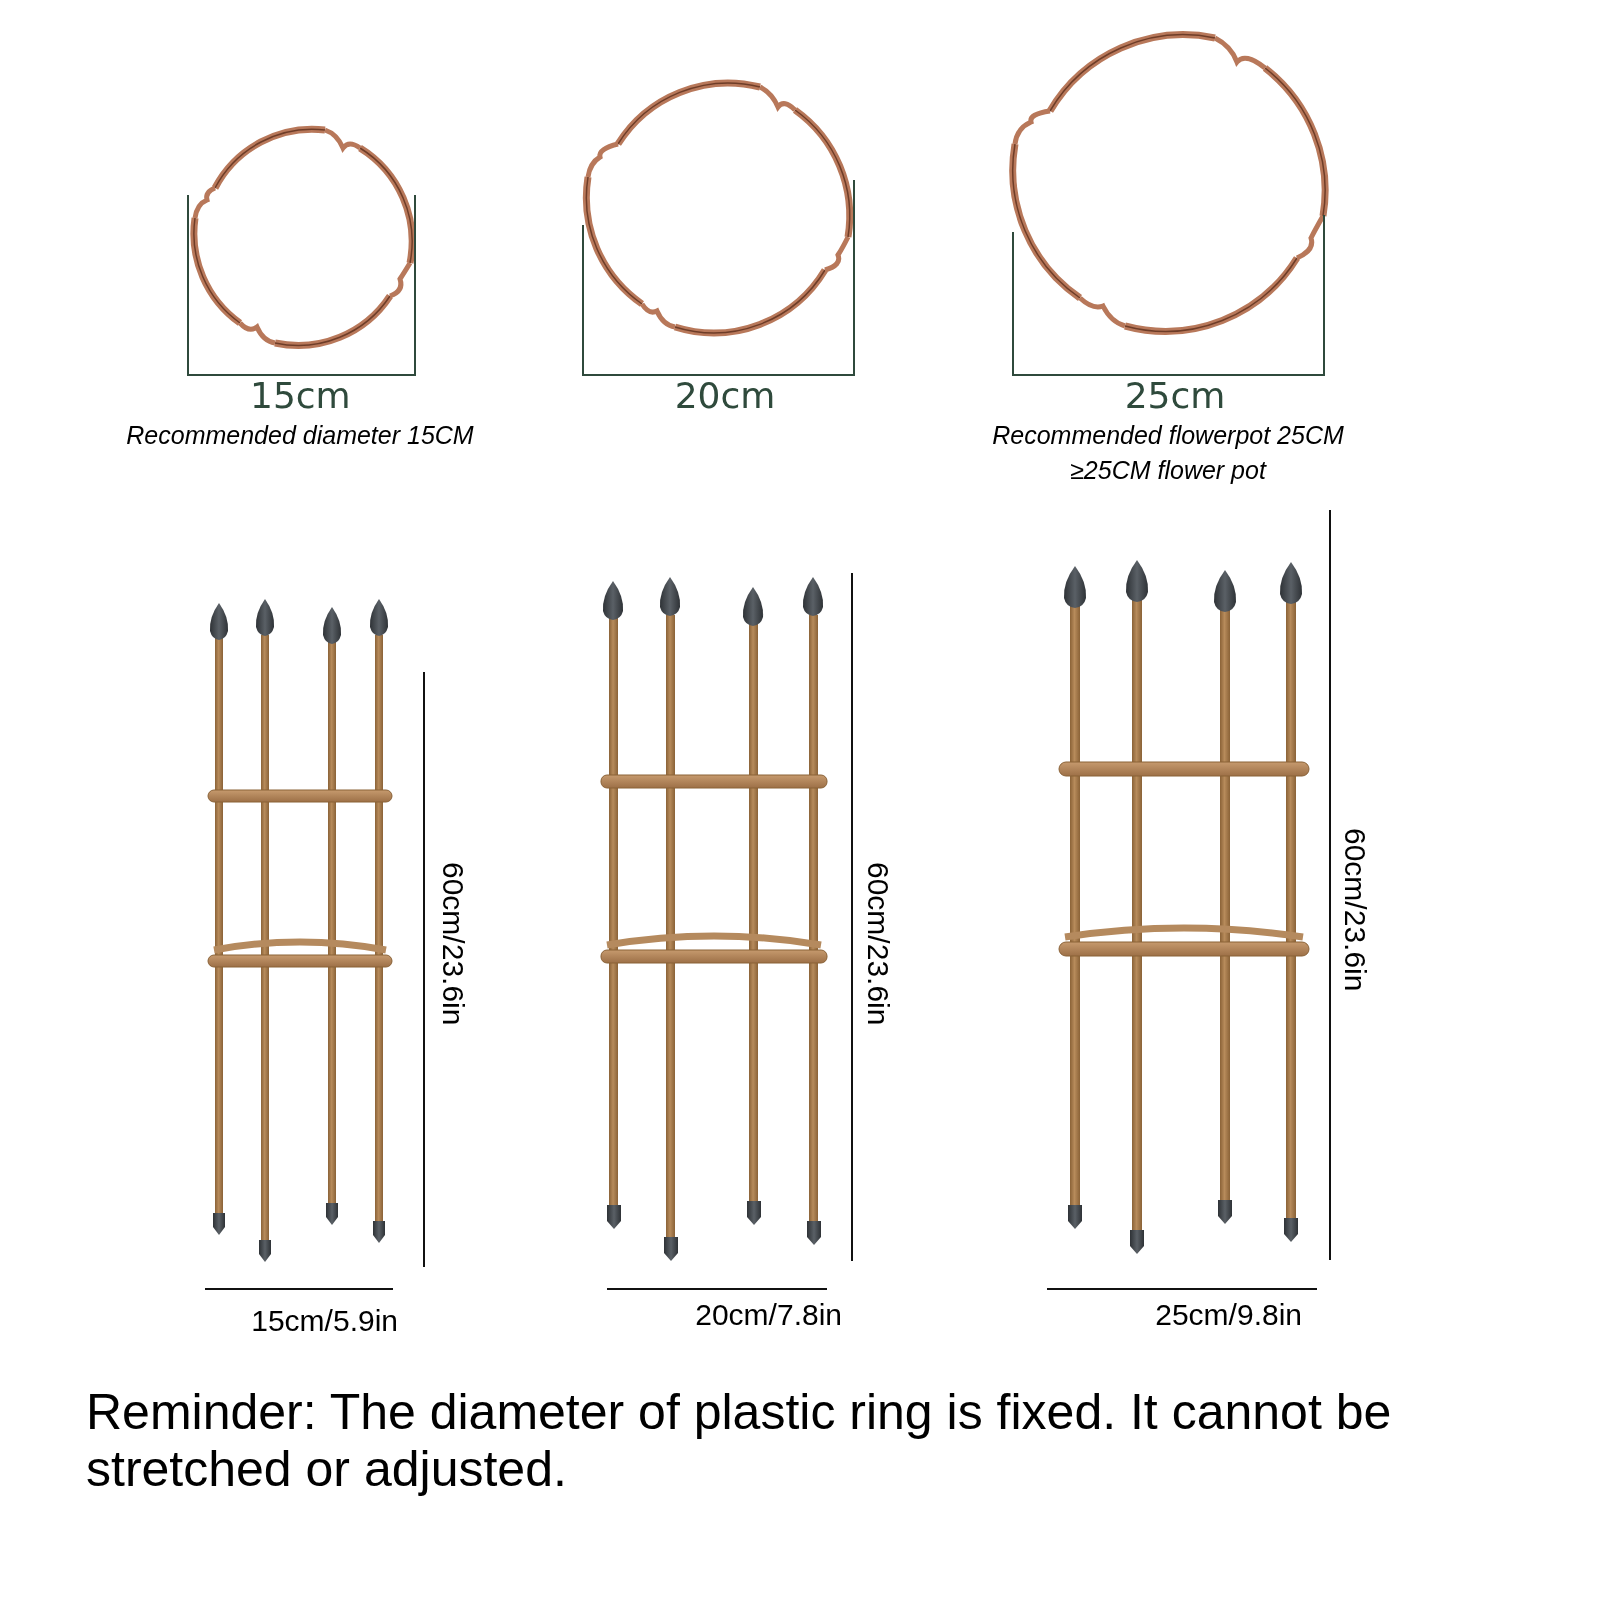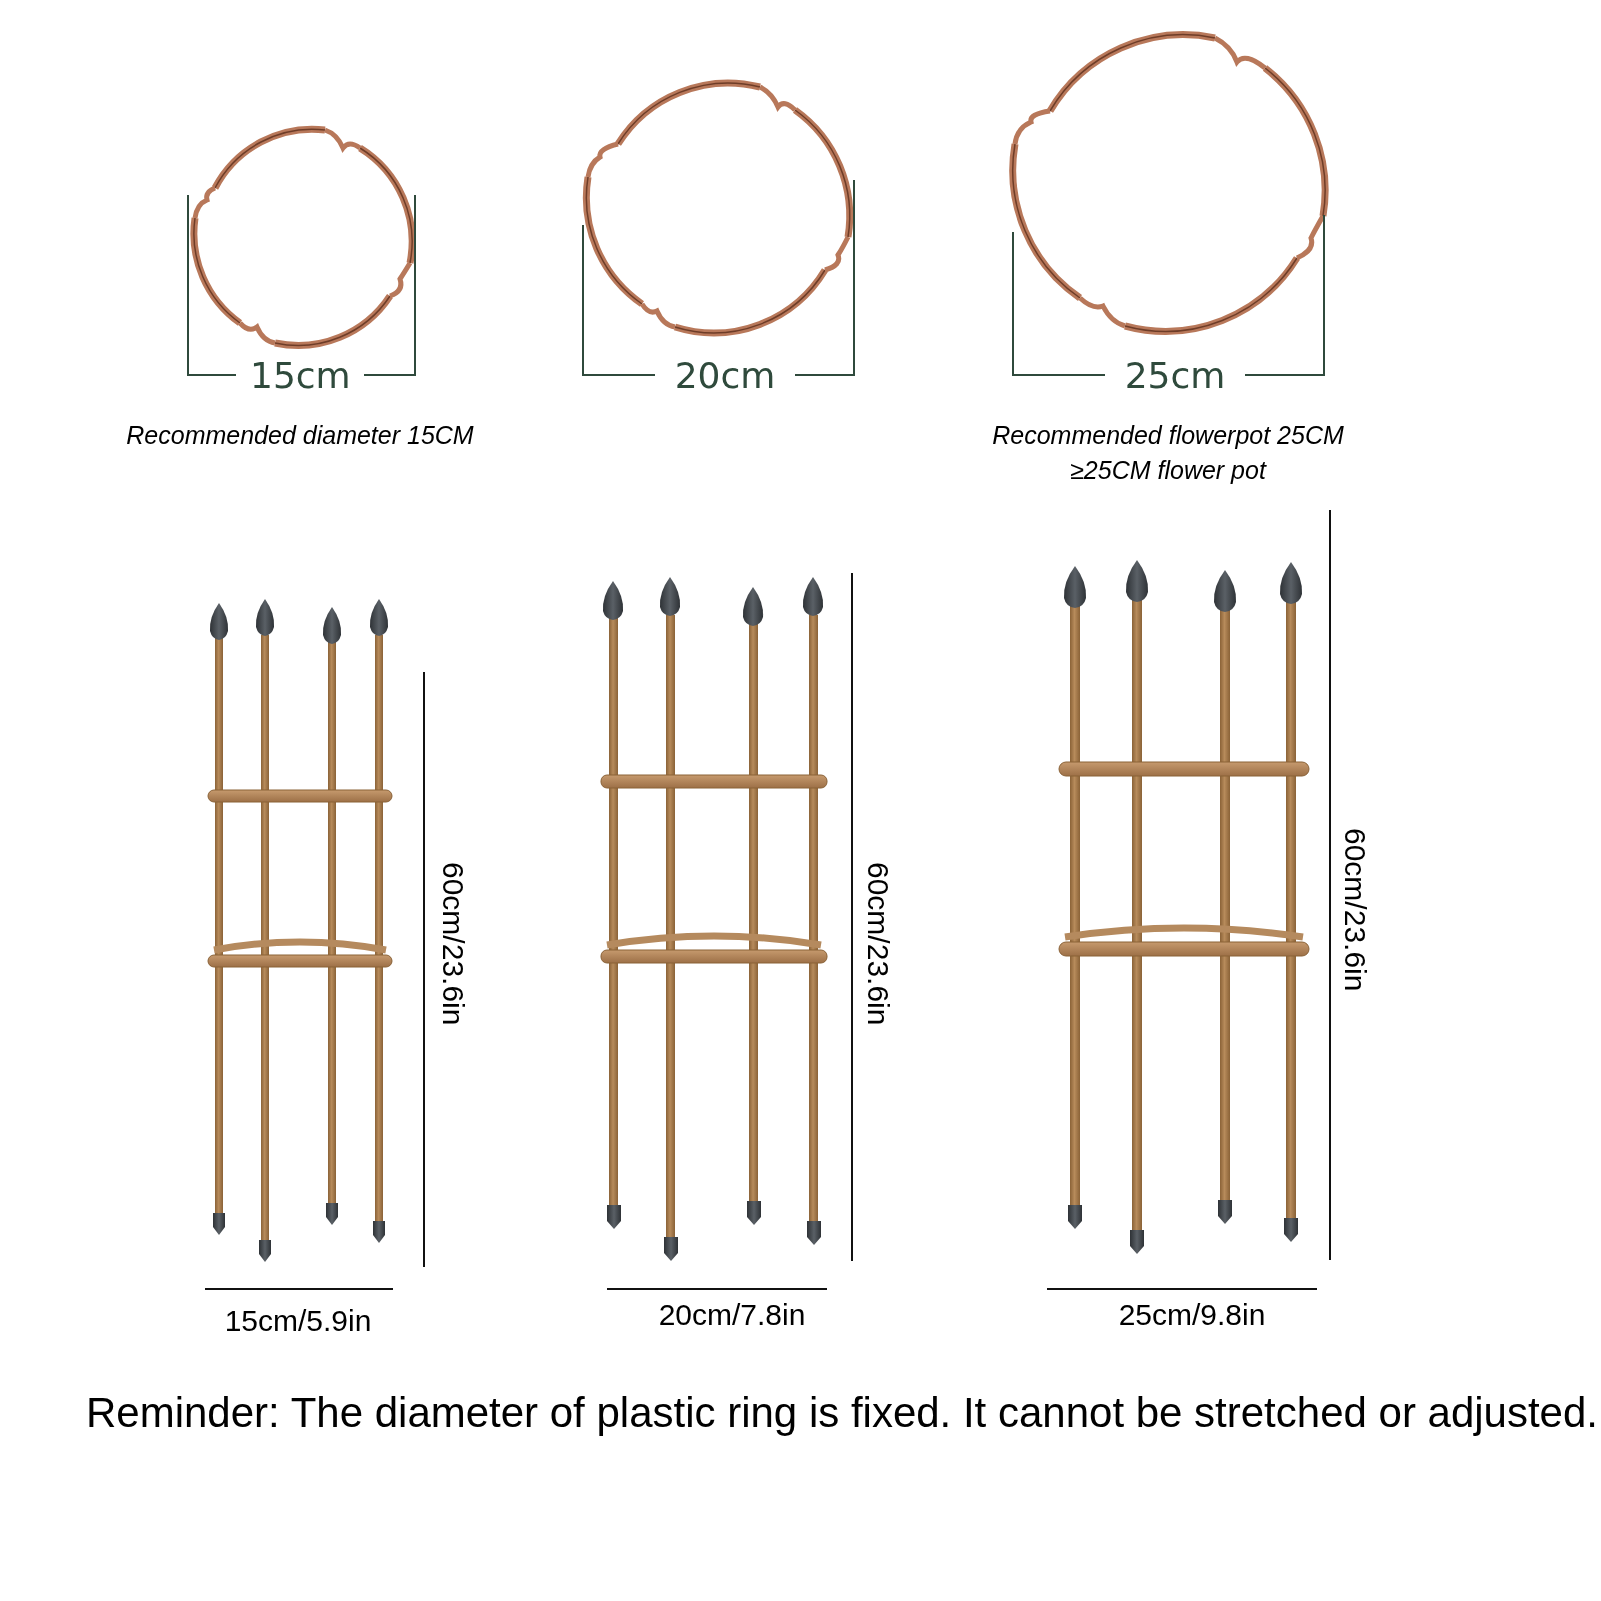--- a/index.html
+++ b/index.html
@@ -1,29 +1,29 @@
 <!DOCTYPE html>
 <html><head>
 <meta charset="utf-8">
 <style>
   html, body { margin:0; padding:0; background:#ffffff; }
   body { width:1601px; height:1601px; position:relative; overflow:hidden;
          font-family:"Liberation Sans", sans-serif; color:#000; }
   .ring-svg { position:absolute; overflow:visible; }
   .dim-label { position:absolute; font-family:"DejaVu Sans", sans-serif;
                font-size:36px; color:#2f4a3c; text-align:center; background:#fff;
-               padding:0 14px; line-height:40px; }
+               padding:0 14px; line-height:40px;margin-top:20px; }
   .rec-text { position:absolute; font-size:25px; line-height:35px; text-align:center;font-style:italic; }
   .cage-svg { position:absolute; overflow:visible; }
   .vline { position:absolute; width:2px; background:#111; }
   .hline { position:absolute; height:2px; background:#111; }
   .vlabel { position:absolute; font-size:30px; white-space:nowrap;
             transform-origin:0 0; transform:rotate(90deg); line-height:34px; }
-  .wlabel { position:absolute; font-size:30px; text-align:center; line-height:34px; }
-  .reminder { position:absolute; left:86px; top:1384px; font-size:42px; line-height:57px; }
+  .wlabel { position:absolute; font-size:30px; text-align:right; line-height:34px; }
+  .reminder { position:absolute; left:86px; top:1384px; font-size:50px; line-height:57px; }
 </style>
 </head>
 <body>
 
 <div>
   <svg class="ring-svg" style="left:185px;top:118px" width="240" height="240" viewBox="0 0 240 240">
     <g fill="none" stroke="#b8785a" stroke-width="7">
       <path d="M 30 70 A 110 110 0 0 1 140 12"></path>
       <path d="M 175 30 A 110 110 0 0 1 225 145"></path>
       <path d="M 205 178 A 110 110 0 0 1 90 225"></path>

